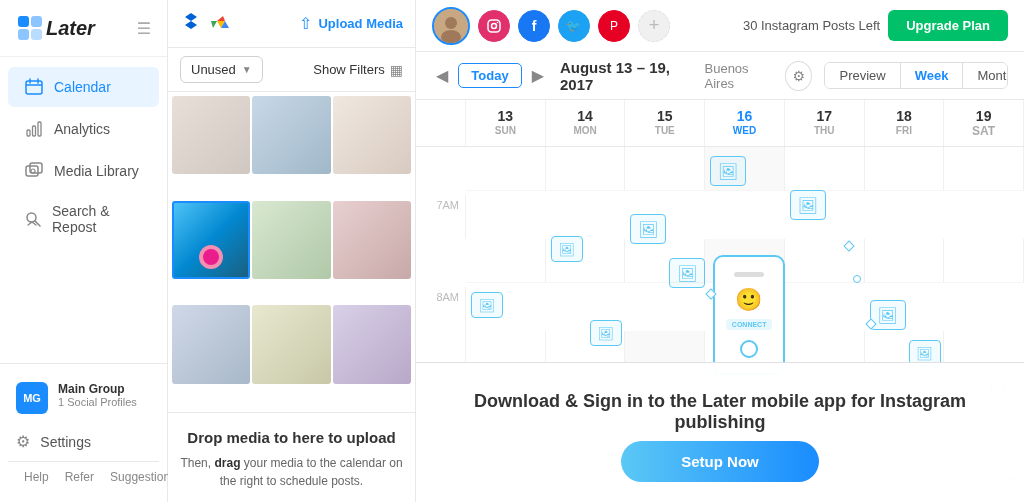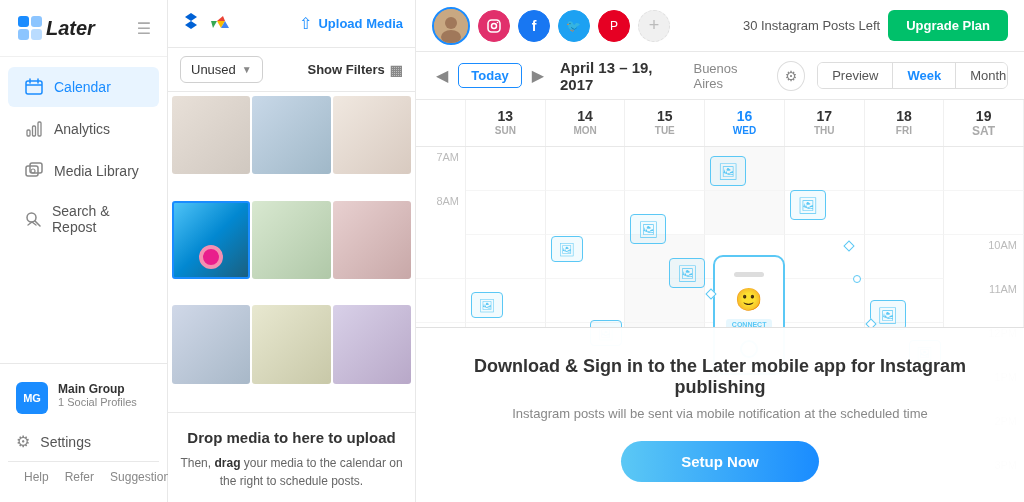--- a/index.html
+++ b/index.html
@@ -147,21 +147,21 @@
       font-weight: 500;
     }
     .chevron-down { font-size: 10px; color: #888; }
     .show-filters-btn {
       display: flex;
       align-items: center;
       gap: 5px;
       font-size: 13px;
       color: #333;
       cursor: pointer;
-      font-weight: 700;
+      font-weight: 400;
       margin-left: auto;
     }
     .filter-icon { color: #888; font-size: 14px; }
 
     .media-grid {
       display: grid;
       grid-template-columns: 1fr 1fr 1fr;
       gap: 2px;
       padding: 4px;
       flex: 1;
@@ -328,20 +328,21 @@
     .time-label {
       font-size: 11px;
       color: #bbb;
       text-align: right;
       padding: 4px 6px 0 0;
       height: 44px;
       border-right: 1px solid #f0f0f0;
       display: flex;
       align-items: flex-start;
       justify-content: flex-end;
+      margin-top: 48px;
     }
     .cal-cell {
       height: 44px;
       border-right: 1px solid #f0f0f0;
       border-bottom: 1px solid #f5f5f5;
       position: relative;
     }
     .cal-cell.shaded { background: #f9f9f9; }
 
     
@@ -576,21 +577,21 @@
     <div class="posts-left">30 Instagram Posts Left</div>
     <button class="upgrade-btn">Upgrade Plan</button>
   </div>
 
   <div class="cal-toolbar">
     <div class="nav-arrows">
       <button class="arrow-btn">◀</button>
       <button class="today-btn">Today</button>
       <button class="arrow-btn">▶</button>
     </div>
-    <span class="date-range">April 13 – 19, 2017</span>
+    <span class="date-range">August 13 – 19, 2017</span>
     <span class="timezone">Buenos Aires</span>
     <button class="settings-btn">⚙</button>
     <div class="view-tabs">
       <button class="view-tab">Preview</button>
       <button class="view-tab active">Week</button>
       <button class="view-tab">Month</button>
     </div>
   </div>
 
   <div class="cal-grid" style="position:relative;">
@@ -740,17 +741,16 @@
 
       <div class="deco-dot" style="top:190px;left:calc(50px + 3*(100% - 50px)/7 + 2px);"></div>
       <div class="deco-circle" style="top:270px;left:calc(50px + 3*(100% - 50px)/7 + 4px);"></div>
       <div class="deco-dot" style="top:142px;left:calc(50px + 4*(100% - 50px)/7 + 60px);"></div>
       <div class="deco-circle" style="top:175px;left:calc(50px + 4*(100% - 50px)/7 + 68px);"></div>
       <div class="deco-dot" style="top:220px;left:calc(50px + 5*(100% - 50px)/7 + 2px);"></div>
     </div>
 
     <div class="overlay-panel">
       <div class="overlay-title">Download &amp; Sign in to the Later mobile app for Instagram publishing</div>
-      <div class="overlay-desc">Instagram posts will be sent via mobile notification at the scheduled time</div>
       <button class="setup-btn">Setup Now</button>
     </div>
   </div>
 </div>
 
 </body></html>

